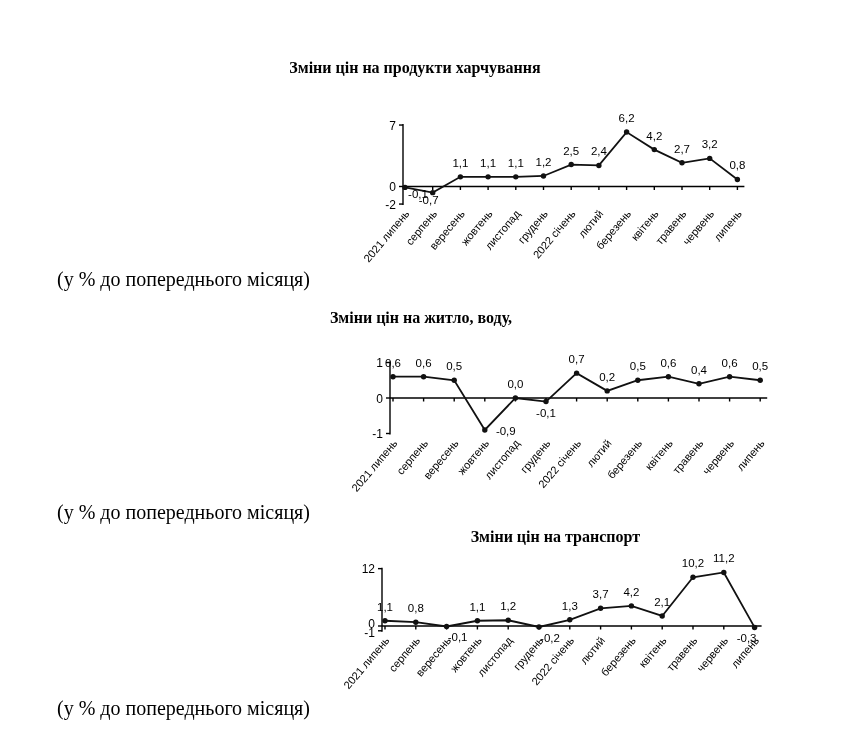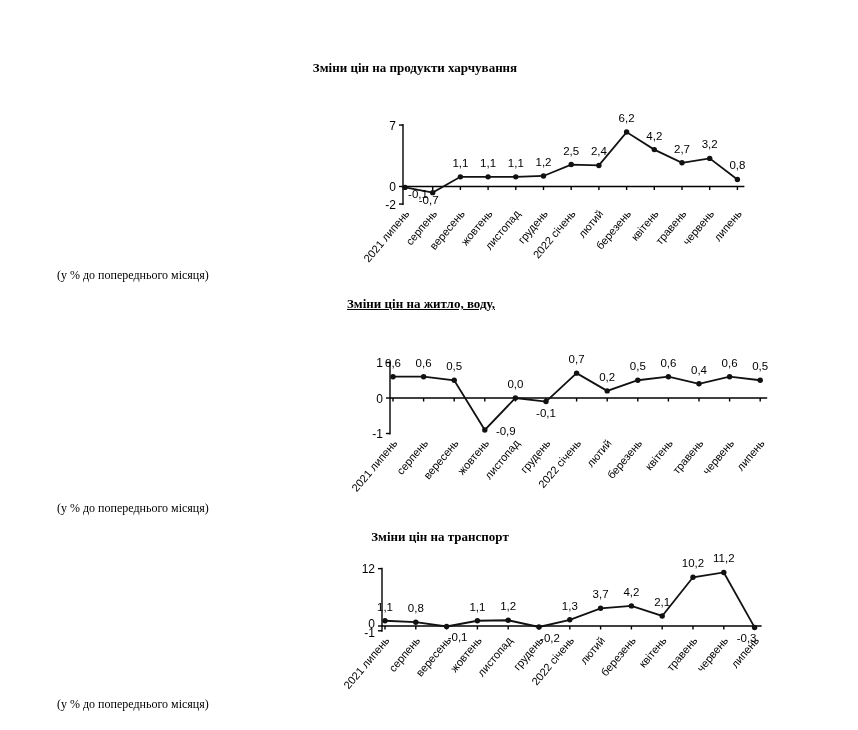--- a/index.html
+++ b/index.html
@@ -1,23 +1,23 @@
 <!DOCTYPE html>
 <html><head>
 <meta charset="utf-8">
 <style>
   html,body{margin:0;padding:0;background:#fff;}
   .page{position:relative;width:858px;height:730px;background:#ffffff;overflow:hidden;
         font-family:"Liberation Serif",serif;color:#000;}
   .chart-title{position:absolute;text-align:center;font-weight:bold;
-               font-size:13px;line-height:25px;font-family:"Liberation Serif",serif;}
+               font-size:16px;line-height:25px;font-family:"Liberation Serif",serif;}
   .t1{left:215px;top:55px;width:400px;}
-  .t2{left:221px;top:291px;width:400px;text-decoration:underline;}
-  .t3{left:240px;top:524px;width:400px;}
-  .unit-caption{position:absolute;left:57px;font-size:12px;font-family:"Liberation Serif",serif;}
+  .t2{left:221px;top:305px;width:400px;}
+  .t3{left:240px;top:524px;width:400px;text-align:right;}
+  .unit-caption{position:absolute;left:57px;font-size:20px;font-family:"Liberation Serif",serif;}
   .c1{top:268px;}
   .c2{top:501px;}
   .c3{top:697px;}
   #charts-svg{position:absolute;left:0;top:0;}
   #charts-svg text{font-family:"Liberation Sans",sans-serif;fill:#000;}
   .ax{stroke:#000;stroke-width:1.4;}
   .series{fill:none;stroke:#111;stroke-width:1.8;}
   .mark{fill:#111;stroke:none;}
   .dlabel{font-size:11.5px;}
   .mlabel{font-size:11px;}

